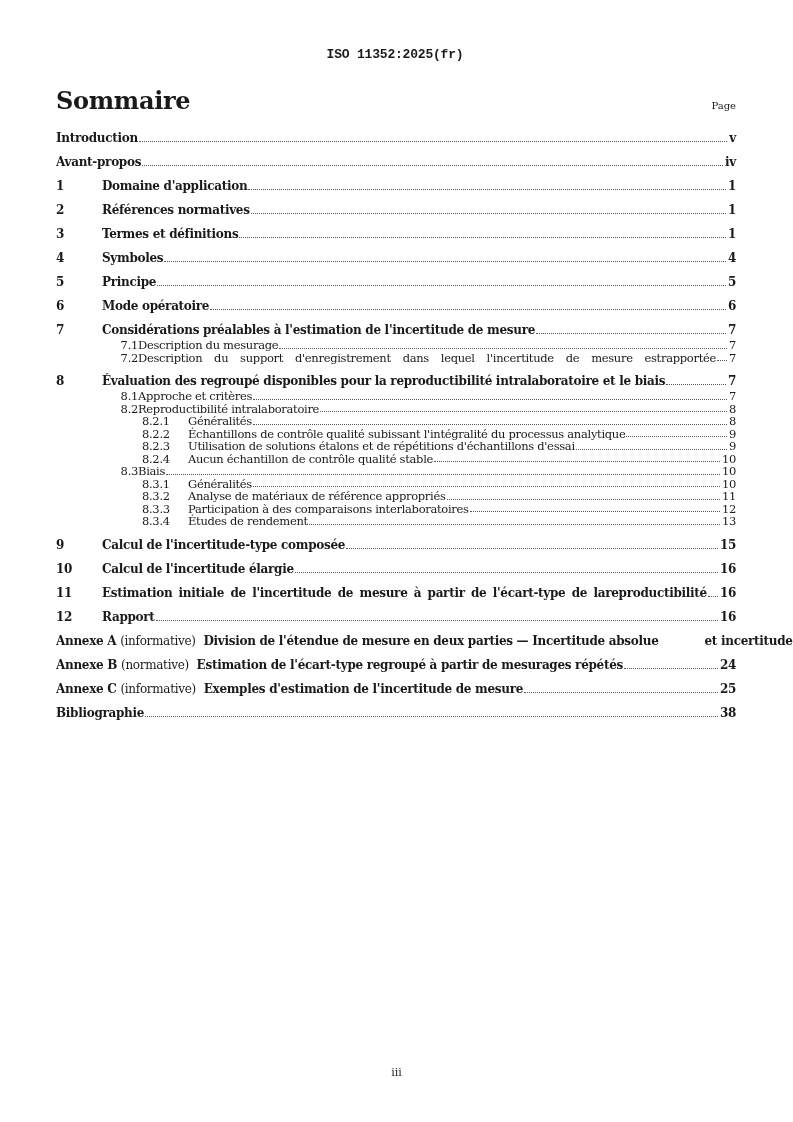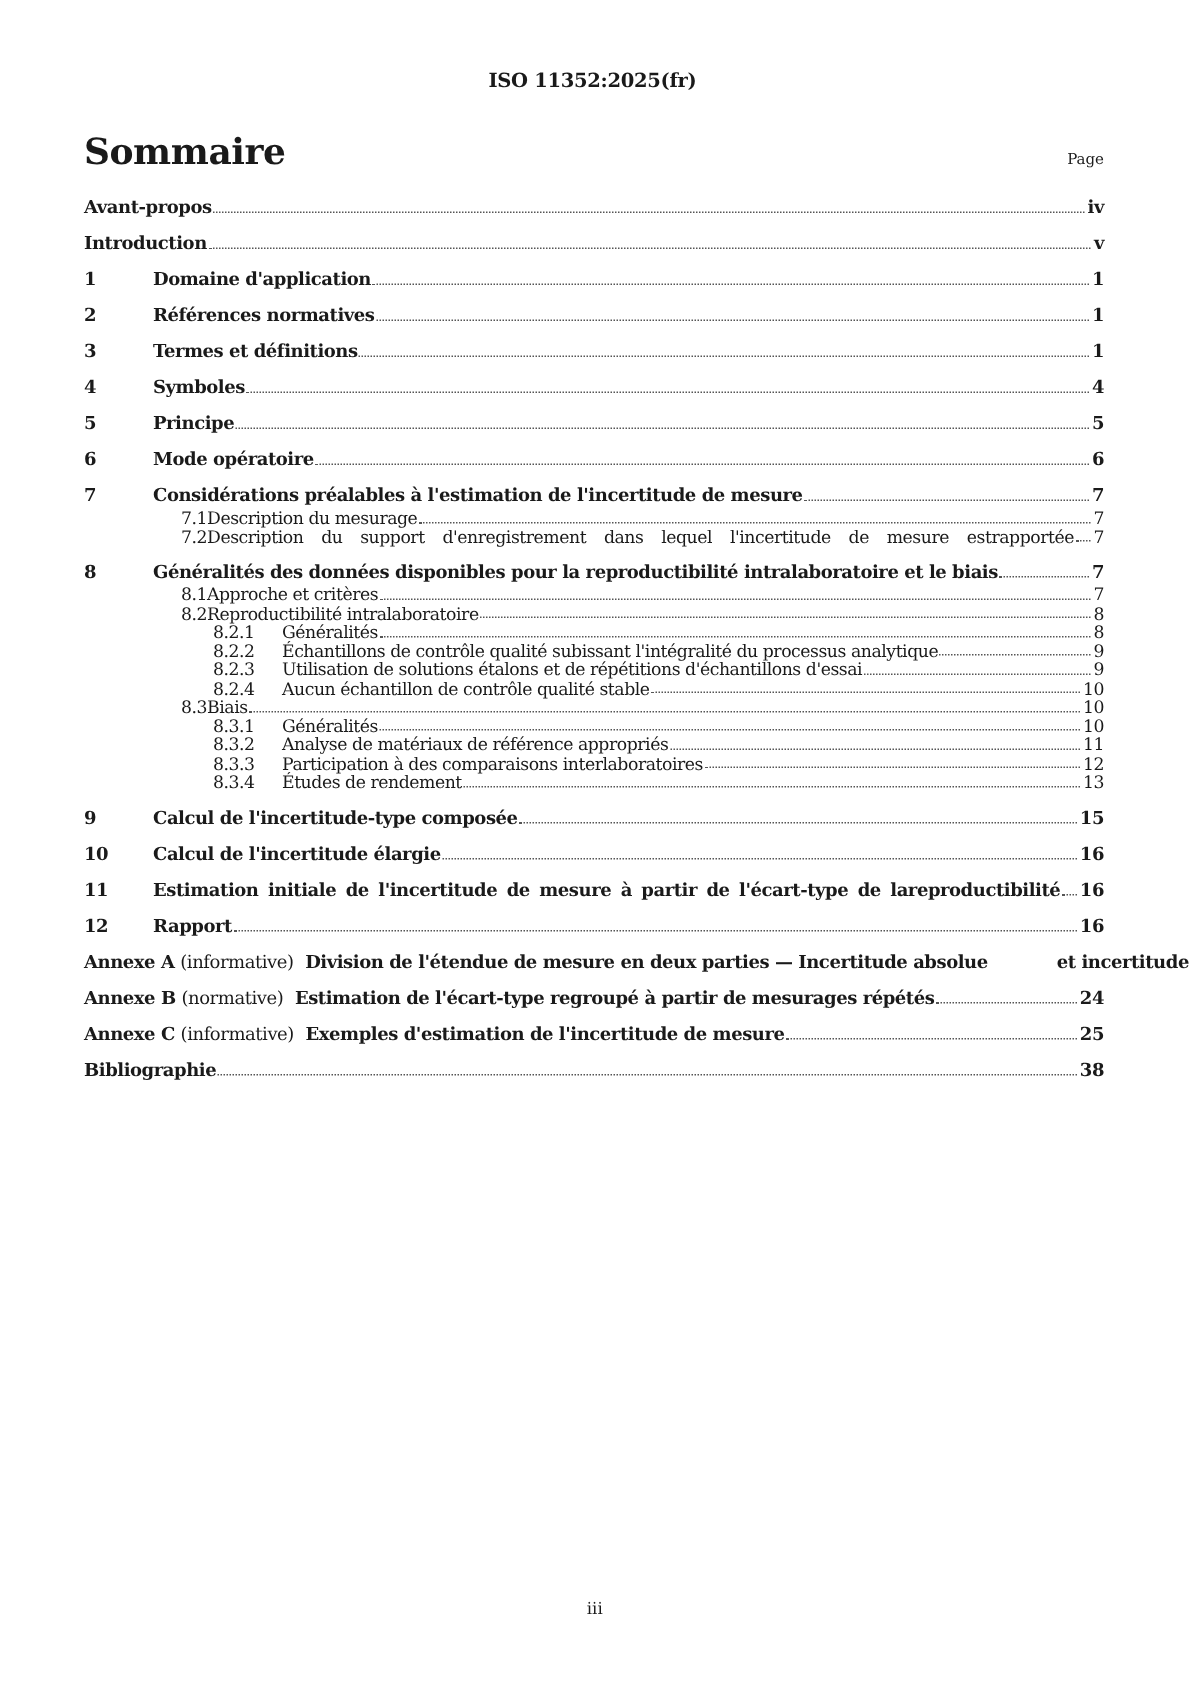--- a/index.html
+++ b/index.html
@@ -3,21 +3,21 @@
   <meta charset="utf-8">
   <style>
     html, body { margin: 0; padding: 0; background: #ffffff; }
     body {
       width: 793px; height: 1122px; position: relative; overflow: hidden;
       font-family: "DejaVu Serif", "Liberation Serif", serif;
       color: #1a1a1a;
     }
     .doc-header {
       position: absolute; top: 47px; left: 0; width: 790px; text-align: center;
-      font-weight: bold; font-size: 13px; letter-spacing: -0.2px;
+      font-weight: bold; font-size: 13px; letter-spacing: -0.2px; font-family: Liberation Mono, monospace;
     }
     .title-row {
       position: absolute; top: 86px; left: 56px; width: 680px;
       display: flex; justify-content: space-between; align-items: baseline;
     }
     .toc-title { font-size: 24px; font-weight: bold; letter-spacing: -0.3px; }
     .page-label { font-size: 10px; }
     .toc {
       position: absolute; top: 131px; left: 56px; width: 680px;
       font-size: 12px;
@@ -60,32 +60,32 @@
 
 <div class="title-row">
   <span class="toc-title">Sommaire</span>
   <span class="page-label">Page</span>
 </div>
 
 <div class="toc">
 
   <div class="entry lvl1">
     <div class="text-wrap">
+        <span class="label">Introduction</span>
+        <span class="dots"></span>
+      </div>
+    <span class="pg">v</span>
+  </div>
+
+  <div class="entry lvl1">
+    <div class="text-wrap">
         <span class="label">Avant-propos</span>
         <span class="dots"></span>
       </div>
     <span class="pg">iv</span>
-  </div>
-
-  <div class="entry lvl1">
-    <div class="text-wrap">
-        <span class="label">Introduction</span>
-        <span class="dots"></span>
-      </div>
-    <span class="pg">v</span>
   </div>
 
   <div class="entry lvl1">
     <span class="num">1</span>
     <div class="text-wrap">
         <span class="label">Domaine d'application</span>
         <span class="dots"></span>
       </div>
     <span class="pg">1</span>
   </div>
@@ -161,21 +161,21 @@
         <span class="label">rapportée</span>
           <span class="dots"></span>
         <span class="pg">7</span>
       </div>
     </div>
   </div>
 
   <div class="entry lvl1">
     <span class="num">8</span>
     <div class="text-wrap">
-        <span class="label">Généralités des données disponibles pour la reproductibilité intralaboratoire et le biais</span>
+        <span class="label">Évaluation des regroupé disponibles pour la reproductibilité intralaboratoire et le biais</span>
         <span class="dots"></span>
       </div>
     <span class="pg">7</span>
   </div>
 
   <div class="entry lvl2 child-first">
     <span class="num">8.1</span>
     <div class="text-wrap">
         <span class="label">Approche et critères</span>
         <span class="dots"></span>

